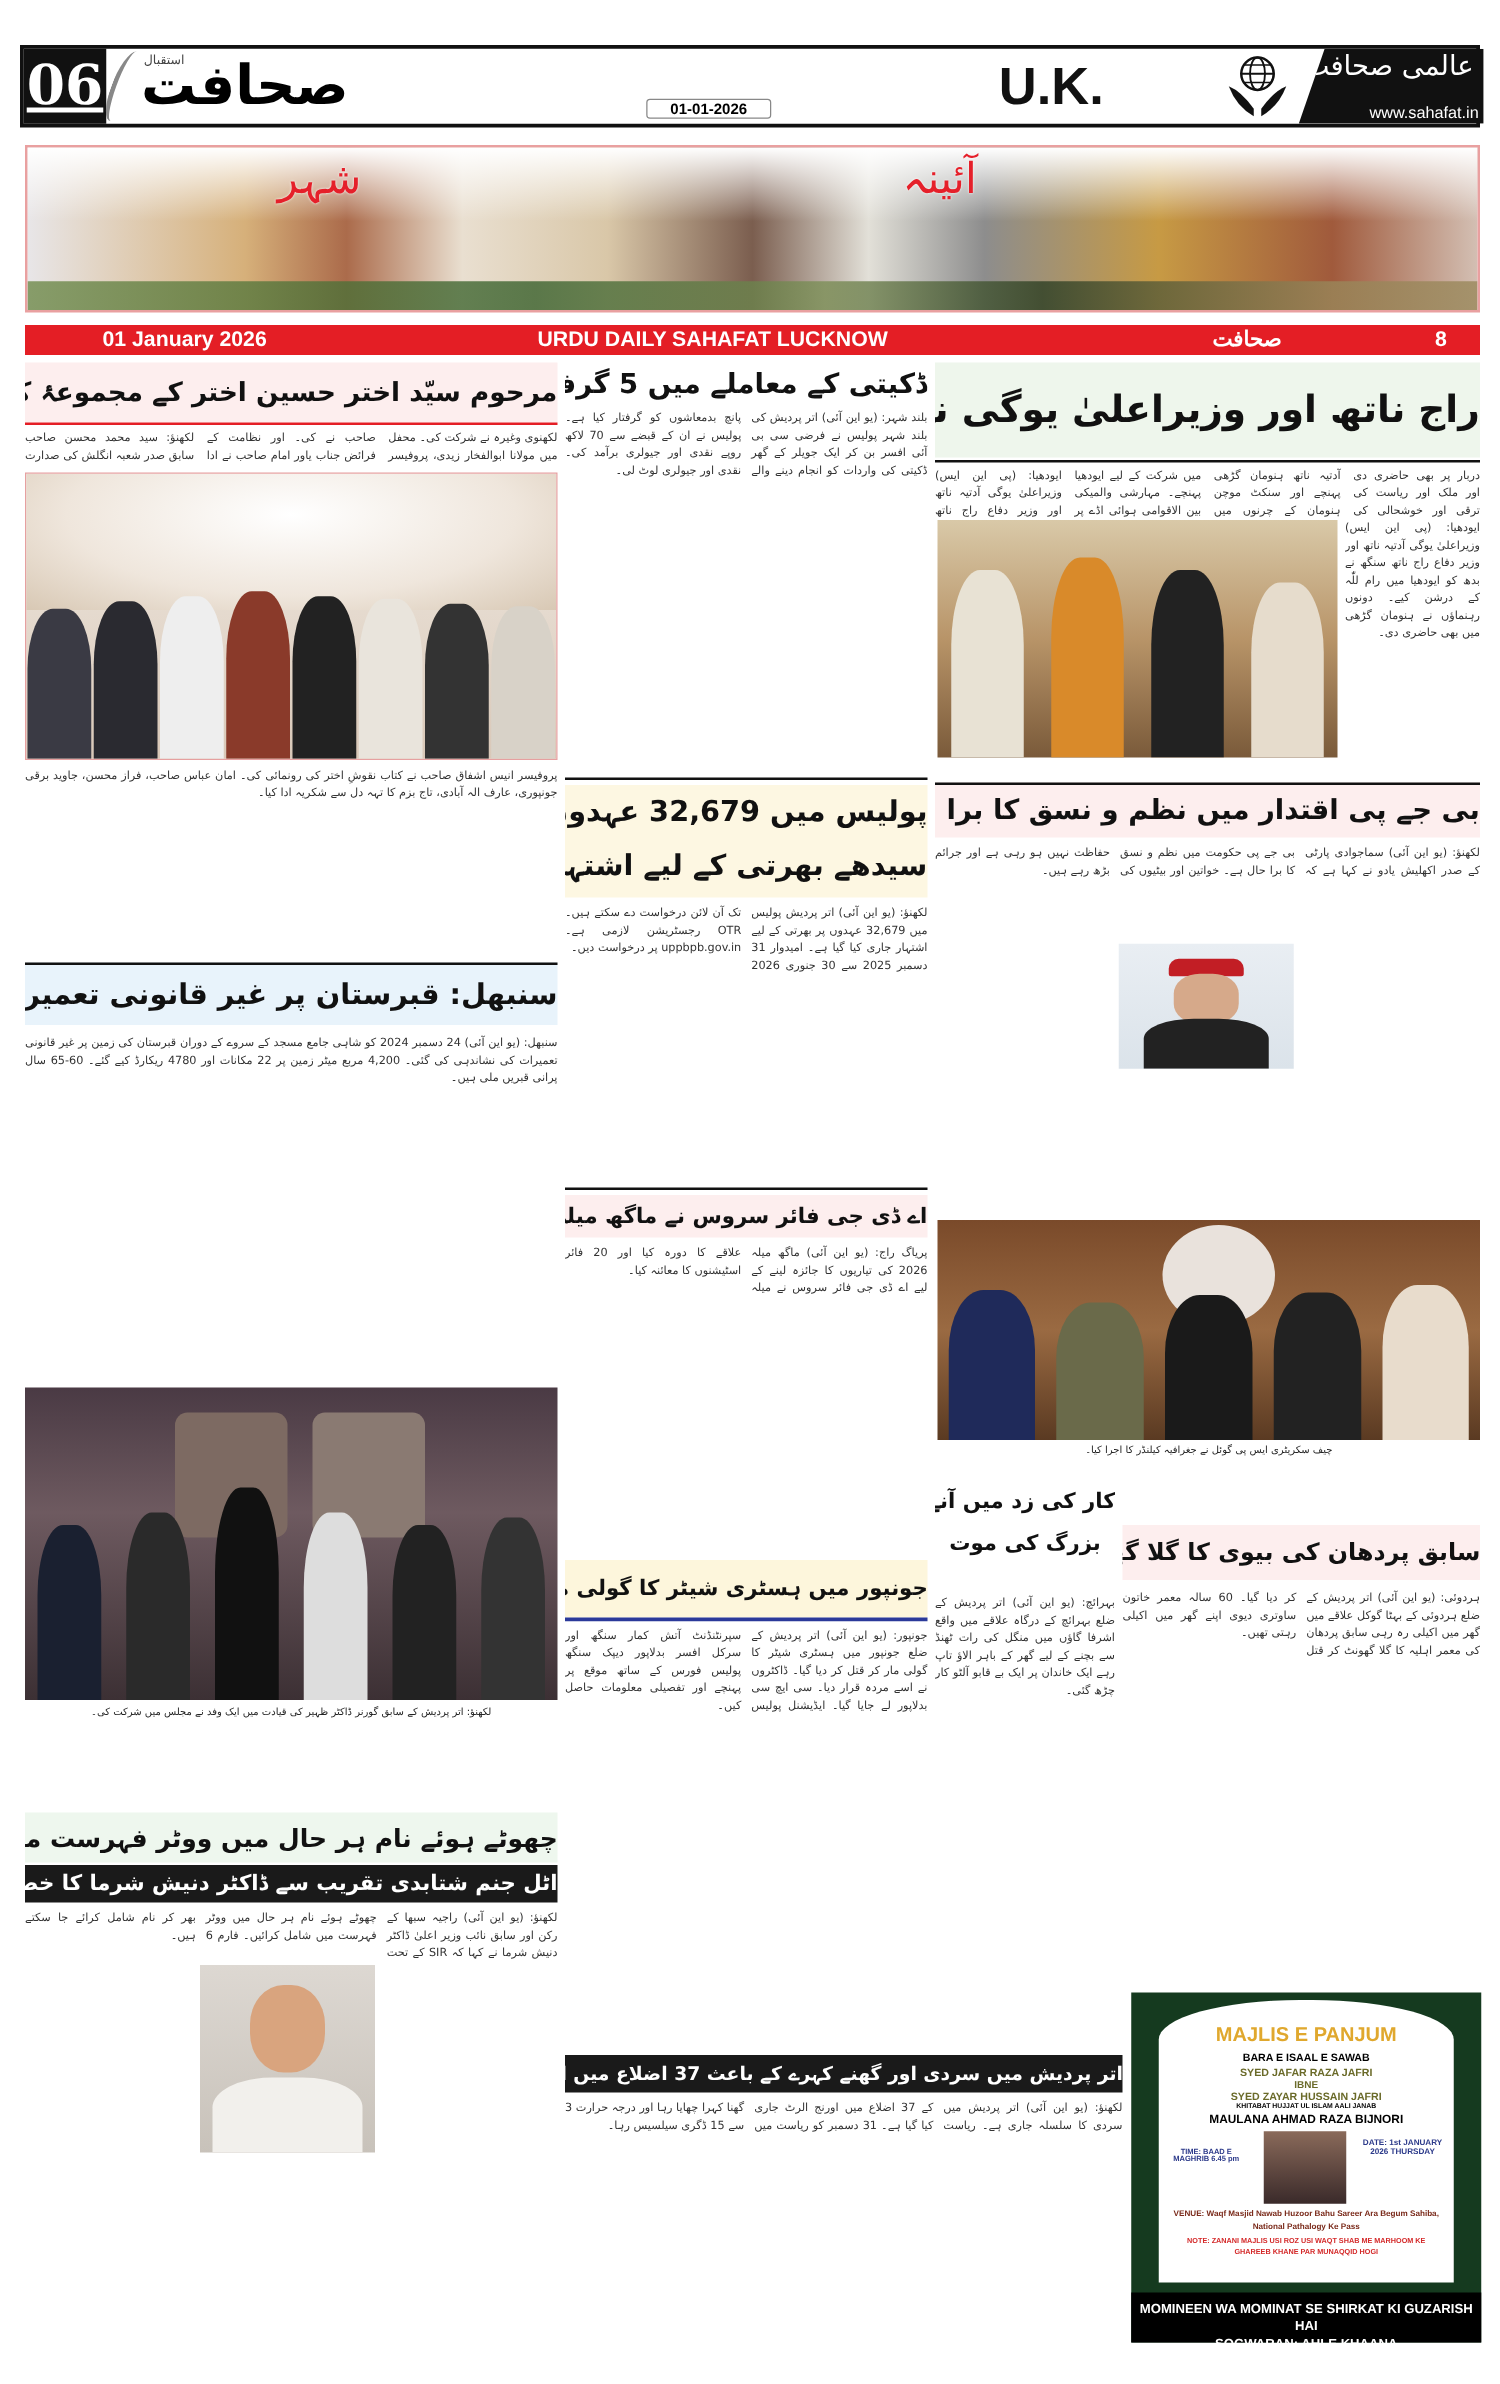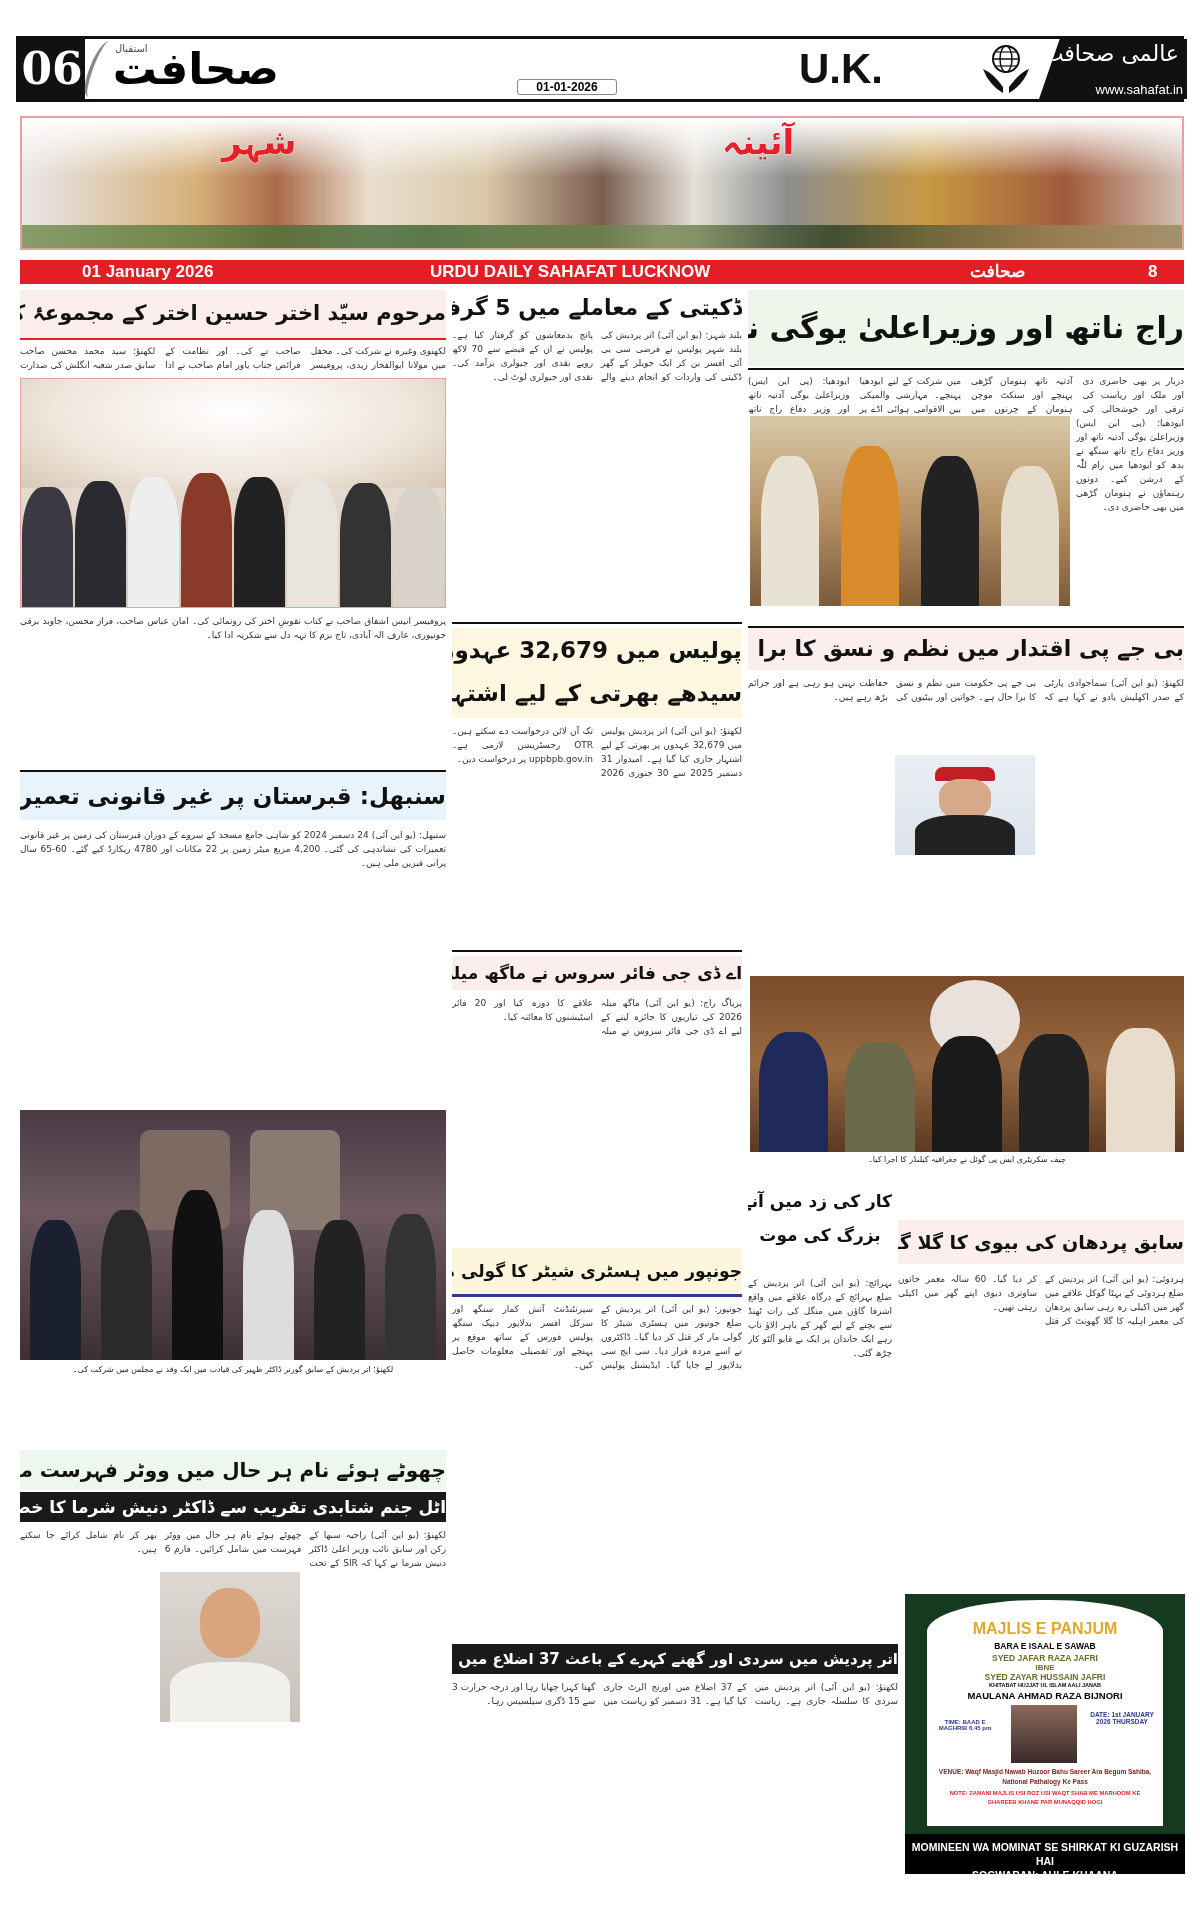--- a/index.html
+++ b/index.html
@@ -1,39 +1,39 @@
 <!DOCTYPE html>
 <html><head>
 <meta charset="utf-8">
 <style>
   * { box-sizing: border-box; margin: 0; padding: 0; }
   body { width: 1200px; height: 1907px; background: #fff; font-family: "DejaVu Sans", sans-serif; position: relative; overflow: hidden; }
   .abs { position: absolute; }
   
   .masthead { left: 16px; top: 36px; width: 1168px; height: 66px; border: 3px solid #111; background: #fff; }
-  .page-num { left: 0; top: 0; width: 66px; height: 60px; background: #111; color: #fff; font-family: "DejaVu Serif", serif; font-weight: bold; font-size: 44px; line-height: 60px; text-align: center; }
+  .page-num { left: 0; top: 0; width: 66px; height: 60px; background: #111; color: #fff; font-family: "DejaVu Serif", serif; font-weight: bold; font-size: 44px; line-height: 60px; text-align: center; text-decoration: underline; }
   .swoosh { left: 70px; top: 2px; width: 20px; height: 56px; border-left: 4px solid #888; border-radius: 50% 0 0 50%; transform: skewX(-20deg); }
   .urdu-logo { left: 100px; top: 2px; width: 160px; height: 56px; font-size: 44px; font-weight: bold; line-height: 56px; text-align: center; color: #000; direction: rtl; }
   .urdu-logo-small { left: 96px; top: 4px; font-size: 10px; color: #444; }
   .center-brand { left: 490px; top: 4px; width: 200px; height: 56px; }
   .brand-daily { font-family: "Liberation Sans", sans-serif; font-size: 9px; font-weight: bold; text-decoration: underline; }
   .brand-name { font-family: "Liberation Sans", sans-serif; font-size: 18px; font-weight: 900; letter-spacing: 0px; }
   .brand-city { font-family: "Liberation Sans", sans-serif; font-size: 9px; font-weight: bold; }
   .hijri { font-size: 8px; text-align: left; padding-left: 48px; color: #222; }
   .date-box { left: 498px; top: 40px; width: 100px; height: 16px; border: 1px solid #888; border-radius: 3px; font-family: "Liberation Sans", sans-serif; font-size: 12px; font-weight: bold; text-align: center; line-height: 14px; }
   .uk { left: 780px; top: 4px; font-family: "Liberation Sans", sans-serif; font-size: 42px; font-weight: 900; line-height: 52px; color: #111; }
   .globe { left: 960px; top: 4px; width: 54px; height: 52px; }
   .right-banner { left: 1020px; top: 0; width: 148px; height: 60px; background: #111; color: #fff; clip-path: polygon(14% 0, 100% 0, 100% 100%, 0 100%); }
   .right-banner .ur { position: absolute; right: 8px; top: 2px; font-size: 22px; direction: rtl; }
   .right-banner .url { position: absolute; right: 4px; bottom: 2px; font-family: "Liberation Sans", sans-serif; font-size: 13px; }
   
   .banner { left: 20px; top: 116px; width: 1164px; height: 134px; border: 2px solid #e9a0a0; background: linear-gradient(90deg,#e8e6e8 0%,#d6b07a 15%,#ab6b4b 22%,#e9dfd0 30%,#d9c7a8 40%,#7b5e4f 50%,#e2e0d8 58%,#8d8d8d 66%,#c79a44 78%,#a05a3c 90%,#d3bfb3 100%); overflow: hidden; }
   .banner .sky { position: absolute; left: 0; top: 0; width: 100%; height: 45%; background: linear-gradient(180deg,#fff,rgba(255,255,255,0)); }
   .banner .grass { position: absolute; left: 0; bottom: 0; width: 100%; height: 18%; background: linear-gradient(90deg,#6f8a4a,#39612d 35%,#7c8f57 55%,#2c3e22 70%,#99875a 90%); opacity: .8; }
-  .banner-word { position: absolute; color: #e5202a; font-size: 34px; font-weight: bold; direction: rtl; text-shadow: 0 0 2px #fff; }
+  .banner-word { position: absolute; color: #e5202a; font-size: 34px; font-weight: normal; direction: rtl; text-shadow: 0 0 2px #fff; }
   
   .redstrip { left: 20px; top: 260px; width: 1164px; height: 24px; background: #e41e25; color: #fff; font-family: "Liberation Sans", sans-serif; font-weight: bold; font-size: 17px; line-height: 24px; }
   .redstrip span { position: absolute; top: 0; }
   
   .hl { direction: rtl; text-align: center; color: #111; font-weight: bold; overflow: hidden; white-space: nowrap; }
   .body-text { direction: rtl; font-size: 9px; line-height: 14px; color: #333; text-align: justify; overflow: hidden; }
   .cols { display: flex; flex-direction: row-reverse; gap: 10px; }
   .cols > div { flex: 1; }
   .photo { overflow: hidden; }
   .rule { background: #111; height: 2px; }

